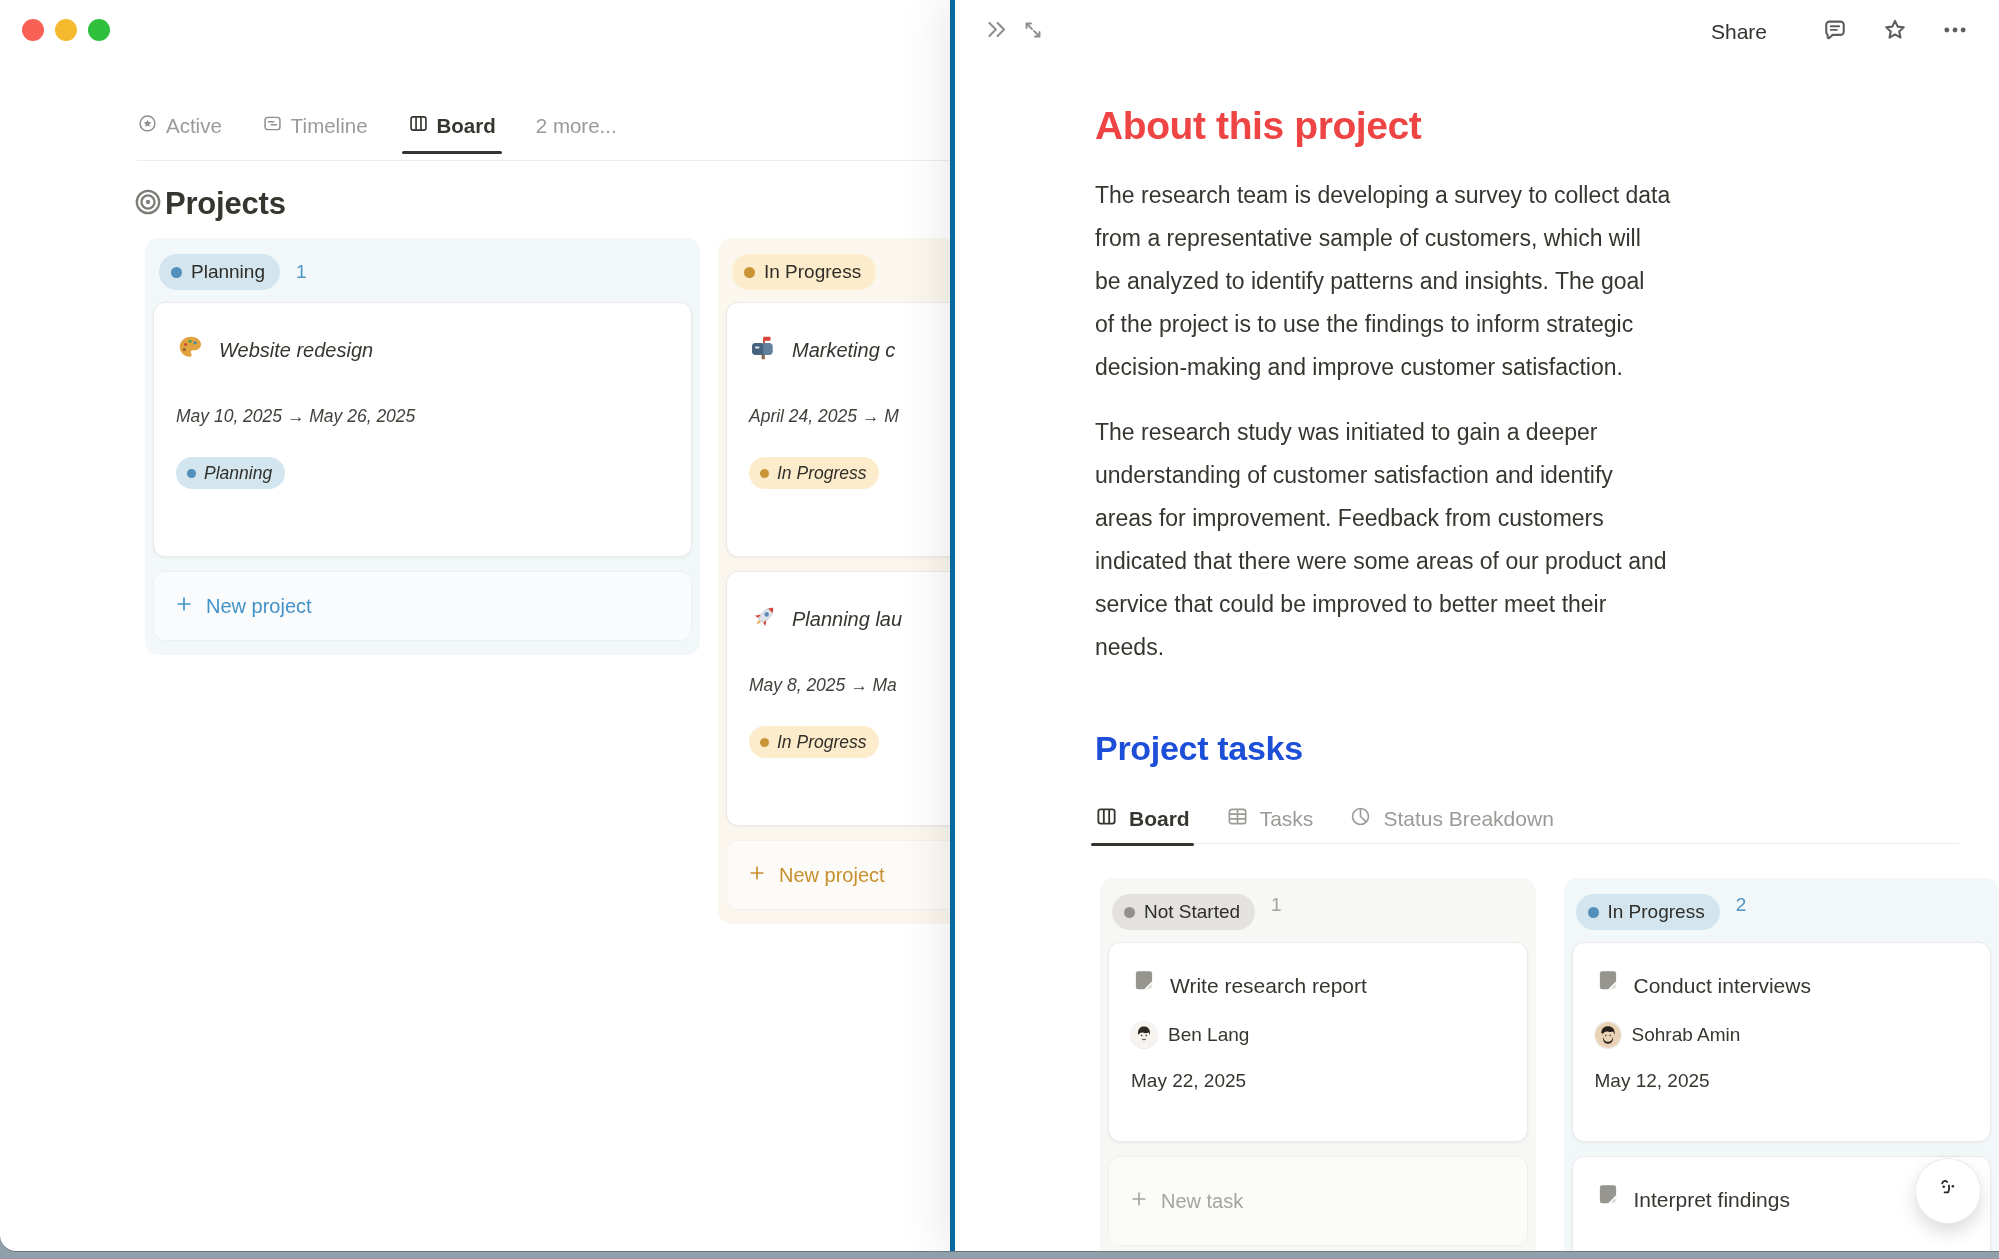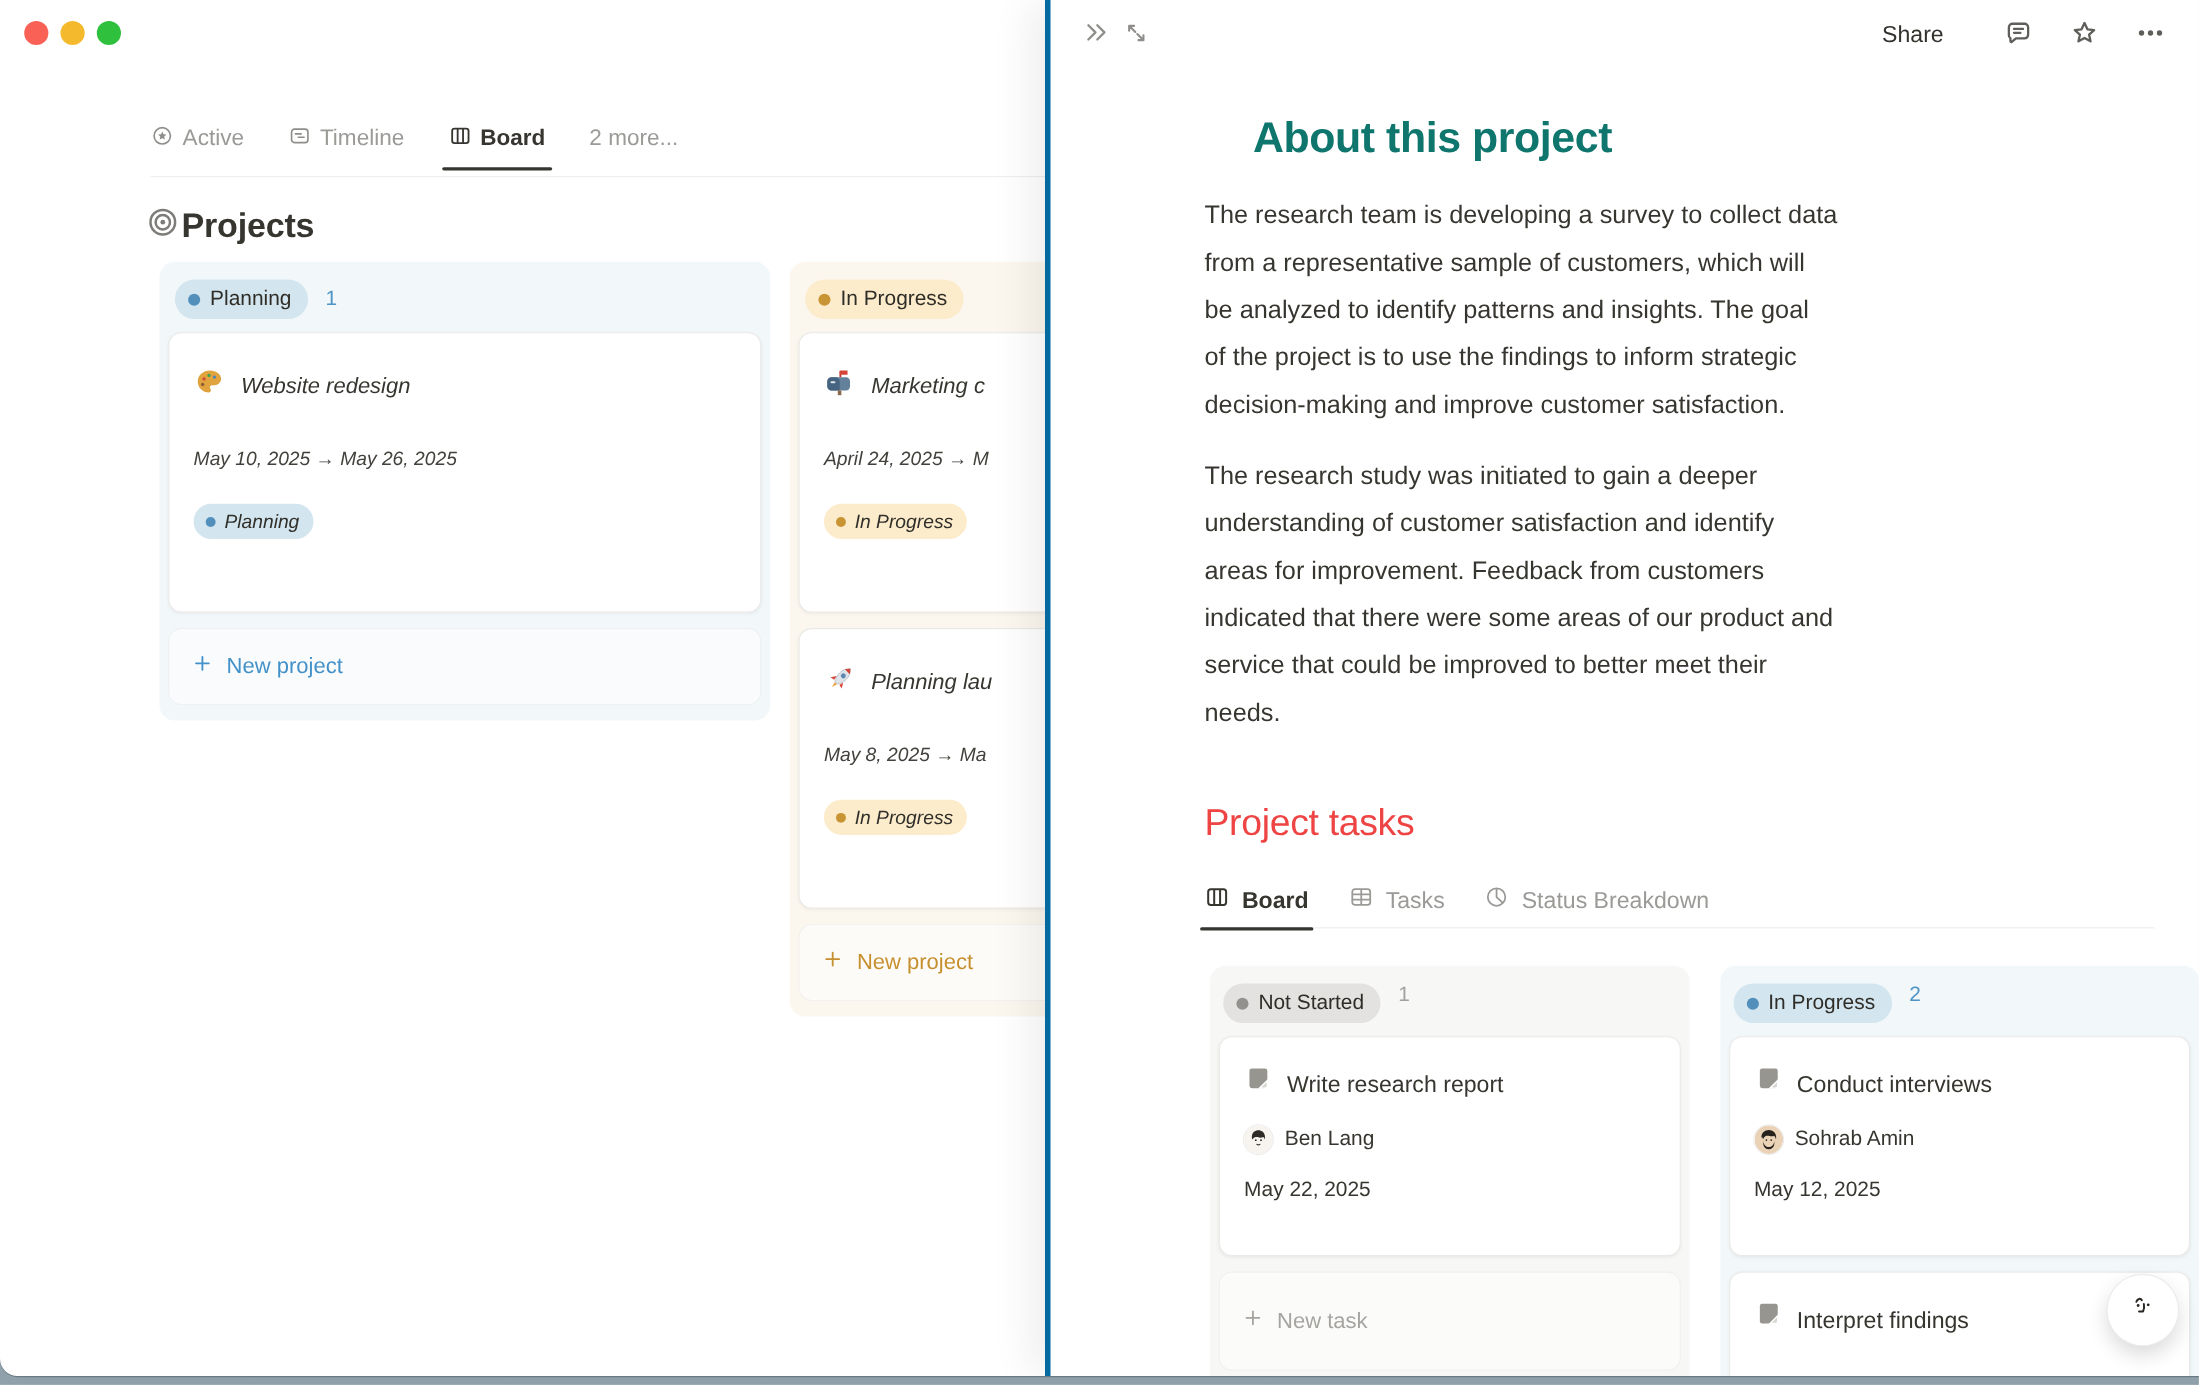--- a/index.html
+++ b/index.html
@@ -60,24 +60,24 @@
   
   .peek { position:absolute; left:950px; top:0; width:1049px; height:100%; background:#fff;
           border-left:5px solid #0369a1; box-shadow:-14px 0 36px rgba(0,0,0,.07); overflow:hidden; z-index:10; }
   .peek-head { position:absolute; top:0; left:0; right:0; height:64px; display:flex; align-items:center; padding:0 26px 0 24px; }
   .icon-btn { width:36px; height:36px; display:flex; align-items:center; justify-content:center; color:#8f8e8b; cursor:default; }
   .ph-spacer { flex:1; }
   .share-btn { font-size:21px; color:#34322e; margin-right:26px; cursor:default; }
   .peek-head .right-icons { display:flex; align-items:center; gap:24px; color:#5f5e5b; }
 
   .peek-body { position:absolute; top:64px; left:140px; right:0; bottom:0; }
-  .peek-title { margin-top:40px; font-size:39px; font-weight:700; color:#0f766e; letter-spacing:-.4px;margin-left:44px; }
+  .peek-title { margin-top:40px; font-size:39px; font-weight:700; color:#ef4444; letter-spacing:-.4px; }
   .para { margin-top:26px; font-size:23px; line-height:43px; color:#37352f; white-space:pre-line; }
   .para + .para { margin-top:22px; }
-  .tasks-title { margin-top:60px; font-size:34px; font-weight:400; color:#ef4444; letter-spacing:-.3px; }
+  .tasks-title { margin-top:60px; font-size:34px; font-weight:700; color:#1d4ed8; letter-spacing:-.3px; }
 
   .ptabs { margin-top:26px; display:flex; gap:36px; align-items:center; height:50px; width:864px; border-bottom:1px solid #ededeb; }
   .ptab { position:relative; display:flex; gap:11px; align-items:center; font-size:21px; color:#9b9a97; font-weight:500; cursor:default; white-space:nowrap; }
   .ptab.active { color:#37352f; font-weight:600; }
   .ptab.active::after { content:""; position:absolute; left:-4px; right:-4px; bottom:-13px; height:3px; background:#37352f; border-radius:2px; }
 
   .task-board { margin:34px 0 0 5px; display:flex; gap:28px; }
   .tcol { position:relative; width:505px; border-radius:14px; height:600px; }
   .tcol.c-gray  { background:#f7f7f5; }
   .tcol.c-blue2 { background:#f2f7fa; }

